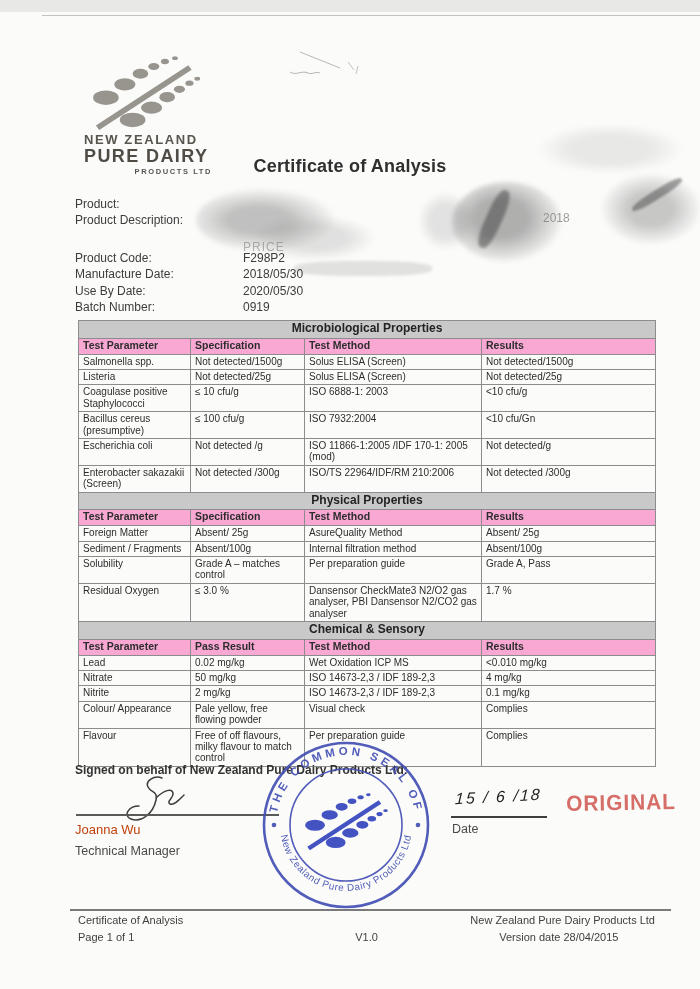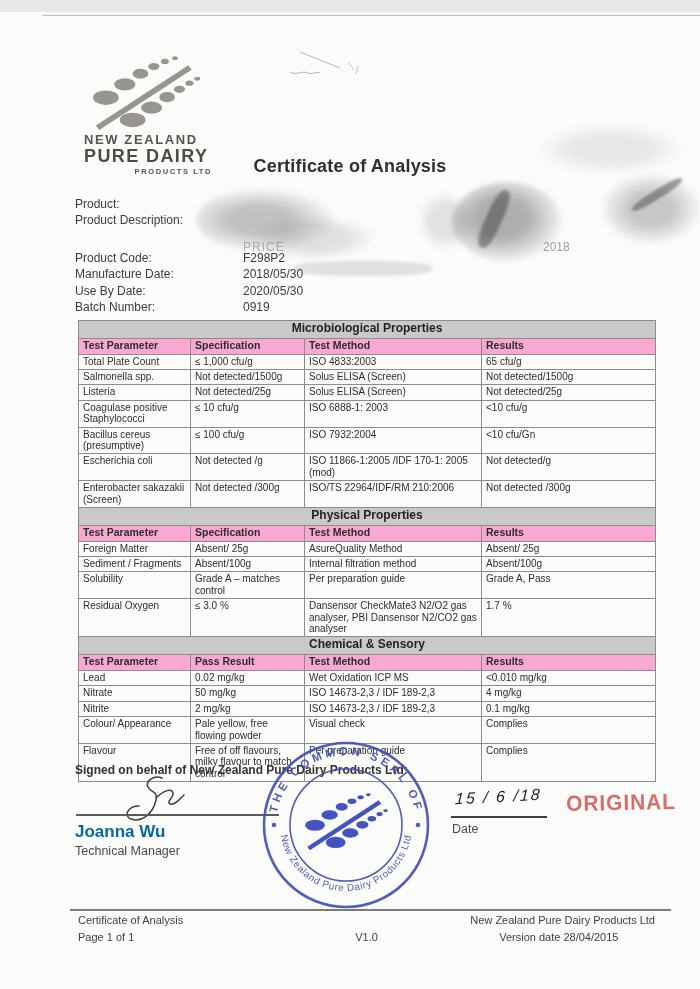--- a/index.html
+++ b/index.html
@@ -43,40 +43,40 @@
   .sm4{left:602px;top:162px;width:98px;height:70px;
     background:radial-gradient(ellipse, rgba(90,90,90,.32) 0 32%, rgba(120,120,120,.15) 58%, transparent 75%);}
   .sm4b{left:628px;top:178px;width:58px;height:9px;border-radius:40%;filter:blur(1px);
     background:rgba(60,60,60,.45);transform:rotate(-32deg);}
   .sm5{left:538px;top:112px;width:145px;height:50px;
     background:radial-gradient(ellipse, rgba(140,140,140,.16) 0 40%, transparent 72%);}
   .sm6{left:294px;top:249px;width:138px;height:15px;border-radius:40%;filter:blur(1.5px);
     background:rgba(130,130,130,.22);}
   .erased-label{position:absolute;left:243px;top:228px;font-size:12px;letter-spacing:1px;
     color:rgba(120,120,120,.55);filter:blur(.4px);}
-  .erased-year{position:absolute;left:543px;top:228px;font-size:12px;
+  .erased-year{position:absolute;left:543px;top:199px;font-size:12px;
     color:rgba(95,95,95,.6);filter:blur(.3px);}
   .pencil-marks{position:absolute;left:288px;top:34px;}
   .dot-mark{position:absolute;left:630px;top:626px;width:4px;height:4px;border:1px solid #9a9a9a;
     border-radius:50%;opacity:.6;}
 
   
   .tbl-wrap{position:absolute;left:78px;top:308px;width:577px;}
   table.coa{border-collapse:collapse;table-layout:fixed;width:577px;
     font-size:10px;color:#2d2d2d;border:1.5px solid #4a4a4a;}
   table.coa td{border:1px solid #8c8c8c;padding:1px 4px 2px;vertical-align:top;line-height:1.14;}
   td.section-cell{background:#c9c9c9;text-align:center;font-weight:bold;font-size:12px;
     color:#232323;padding:1px 0 2px;}
   tr.header-row td{background:#f9a8d4;font-weight:bold;font-size:10.5px;}
 
   
   .sign-statement{position:absolute;left:75px;top:751px;font-size:12px;font-weight:bold;color:#333;}
   .sig-svg{position:absolute;left:116px;top:763px;}
   .sig-line{position:absolute;left:76px;top:802px;width:203px;height:1.5px;background:#5a5a5a;}
-  .sig-name{position:absolute;left:75px;top:810px;font-size:17px;font-weight:bold;color:#0369a1;}
+  .sig-name{position:absolute;left:75px;top:810px;font-size:13px;font-weight:normal;color:#c2410c;}
   .sig-role{position:absolute;left:75px;top:832px;font-size:12.5px;color:#4a4a4a;}
 
   
   .seal{position:absolute;left:260px;top:727px;opacity:.92;}
 
   
   .hand-date{position:absolute;left:455px;top:776px;font-size:16px;font-style:italic;
     color:#1f1f1f;transform:rotate(-3deg) skewX(-6deg);letter-spacing:2px;white-space:nowrap;}
   .date-line{position:absolute;left:451px;top:804px;width:96px;height:1.5px;background:#3f3f3f;}
   .date-label{position:absolute;left:452px;top:810px;font-size:12.5px;color:#4a4a4a;}
@@ -190,26 +190,20 @@
       </colgroup>
       <tbody id="coa-tbody">
           <tr class="section-row">
             <td class="section-cell" colspan="4">Microbiological Properties</td>
           </tr>
           <tr class="header-row">
             <td class="header-cell">Test Parameter</td>
             <td class="header-cell">Specification</td>
             <td class="header-cell">Test Method</td>
             <td class="header-cell">Results</td>
-          </tr>
-          <tr class="data-row">
-            <td class="data-cell">Total Plate Count</td>
-            <td class="data-cell">≤ 1,000 cfu/g</td>
-            <td class="data-cell">ISO 4833:2003</td>
-            <td class="data-cell">65 cfu/g</td>
           </tr>
           <tr class="data-row">
             <td class="data-cell">Salmonella spp.</td>
             <td class="data-cell">Not detected/1500g</td>
             <td class="data-cell">Solus ELISA (Screen)</td>
             <td class="data-cell">Not detected/1500g</td>
           </tr>
           <tr class="data-row">
             <td class="data-cell">Listeria</td>
             <td class="data-cell">Not detected/25g</td>

